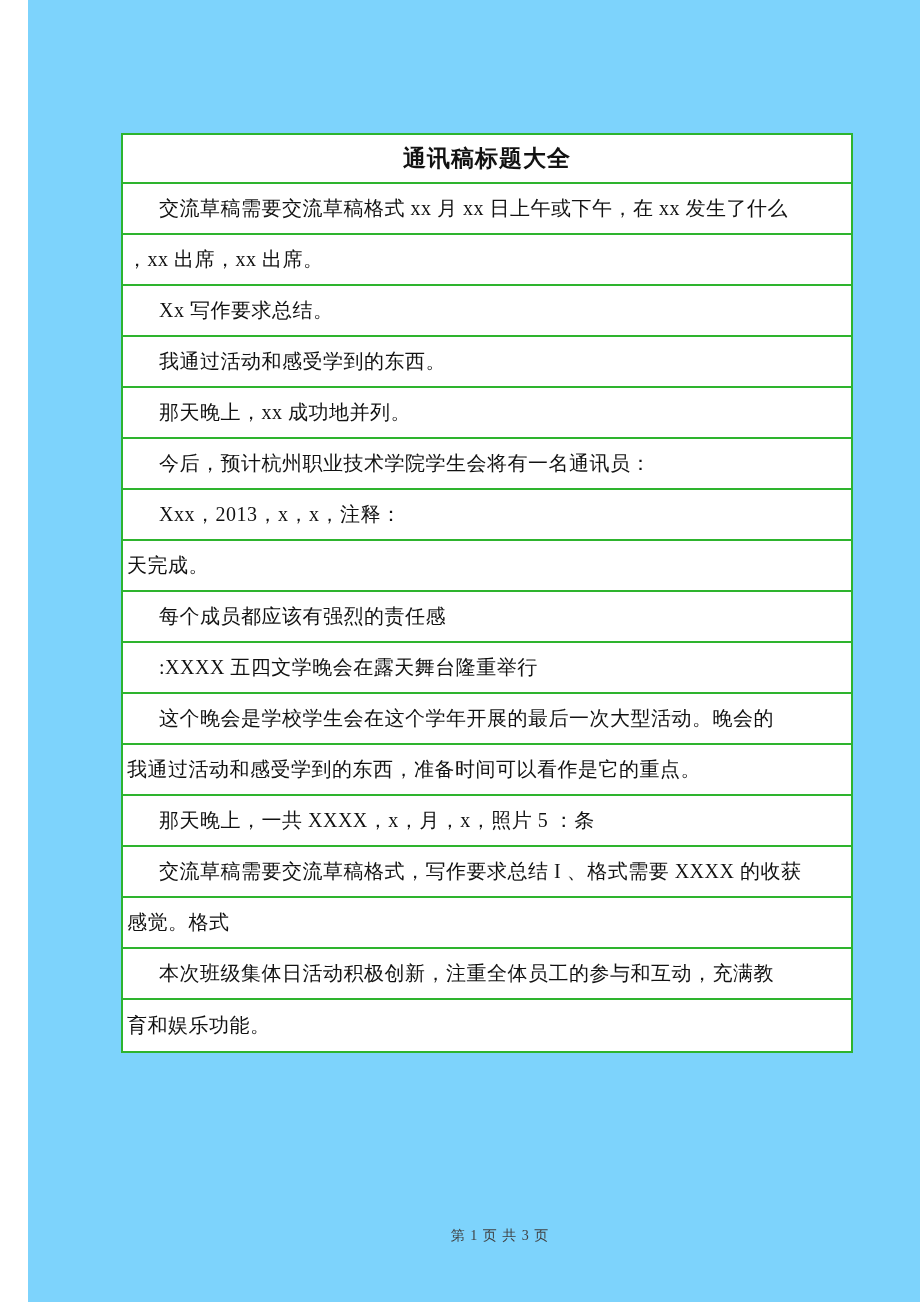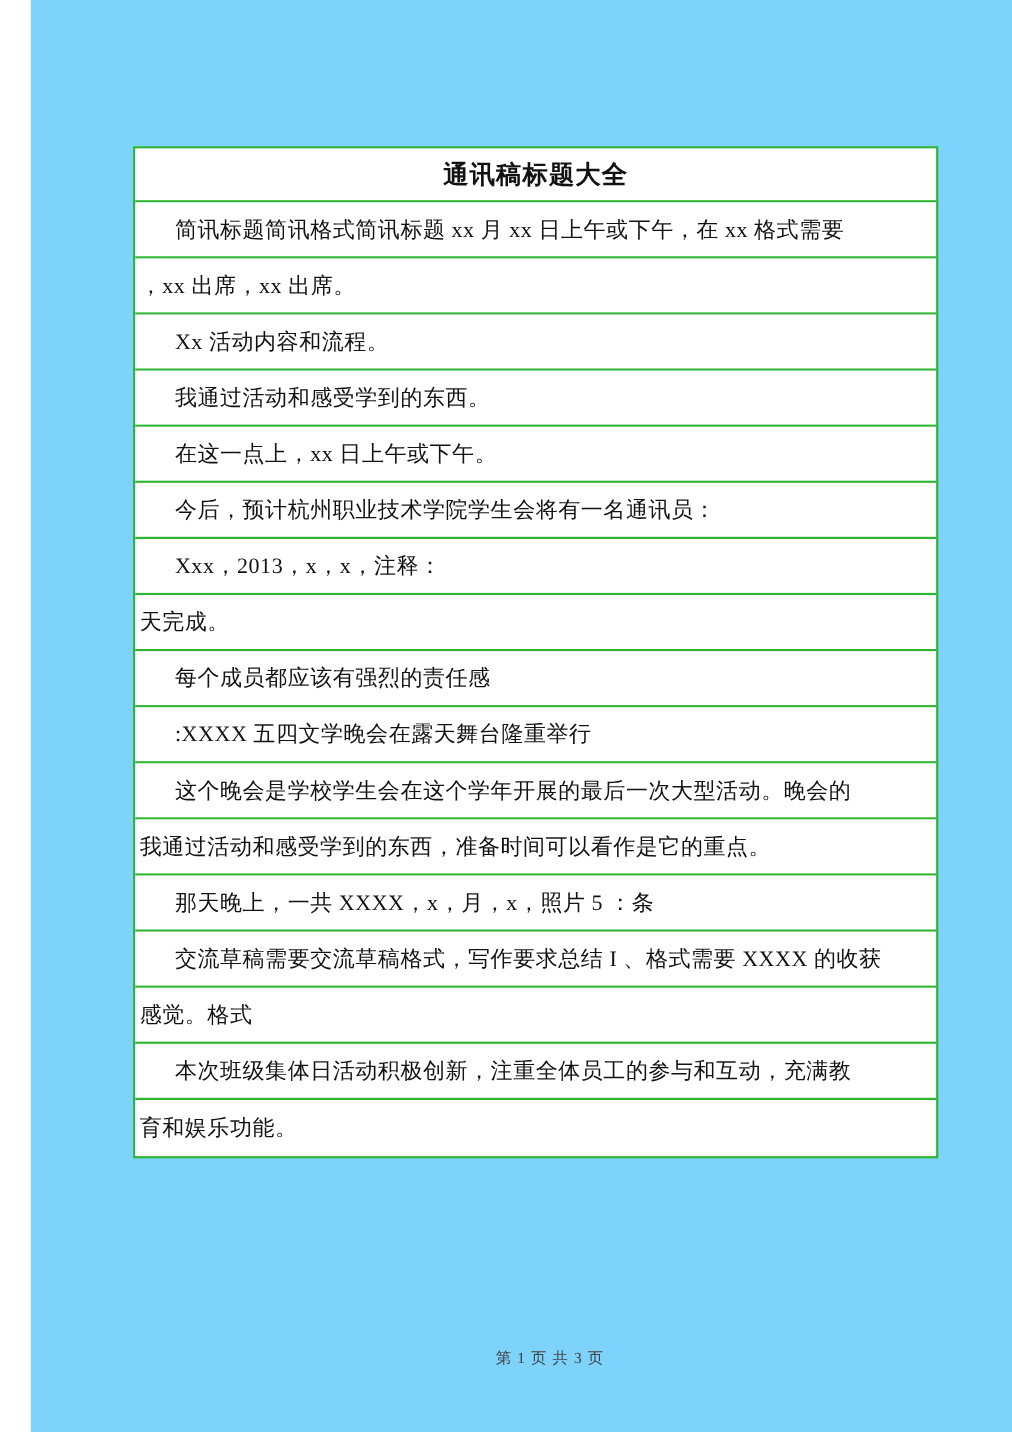--- a/index.html
+++ b/index.html
@@ -76,33 +76,33 @@
 </head>
 <body>
 
 <div class="page">
   <div class="doc-table">
     <div class="row title-row">
       <span class="title-text">通讯稿标题大全</span>
     </div>
 
   <div class="row body-row indent">
-        <span class="cell-text">简讯标题简讯格式简讯标题 xx 月 xx 日上午或下午，在 xx 格式需要</span>
+        <span class="cell-text">交流草稿需要交流草稿格式 xx 月 xx 日上午或下午，在 xx 发生了什么</span>
       </div>
       <div class="row body-row">
         <span class="cell-text">，xx 出席，xx 出席。</span>
       </div>
       <div class="row body-row indent">
-        <span class="cell-text">Xx 活动内容和流程。</span>
+        <span class="cell-text">Xx 写作要求总结。</span>
       </div>
       <div class="row body-row indent">
         <span class="cell-text">我通过活动和感受学到的东西。</span>
       </div>
       <div class="row body-row indent">
-        <span class="cell-text">在这一点上，xx 日上午或下午。</span>
+        <span class="cell-text">那天晚上，xx 成功地并列。</span>
       </div>
       <div class="row body-row indent">
         <span class="cell-text">今后，预计杭州职业技术学院学生会将有一名通讯员：</span>
       </div>
       <div class="row body-row indent">
         <span class="cell-text">Xxx，2013，x，x，注释：</span>
       </div>
       <div class="row body-row">
         <span class="cell-text">天完成。</span>
       </div>

